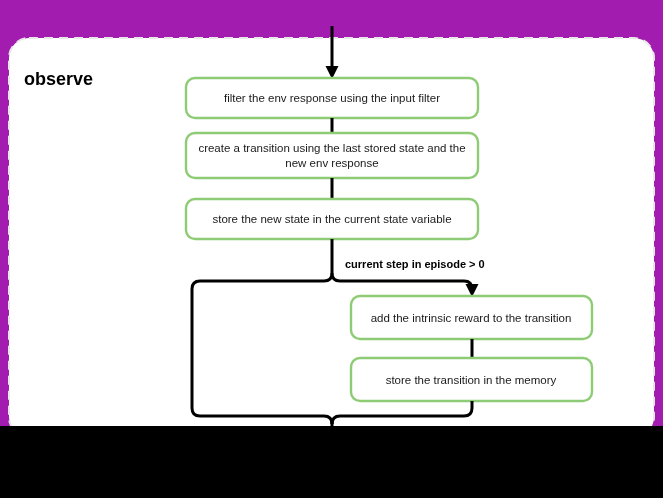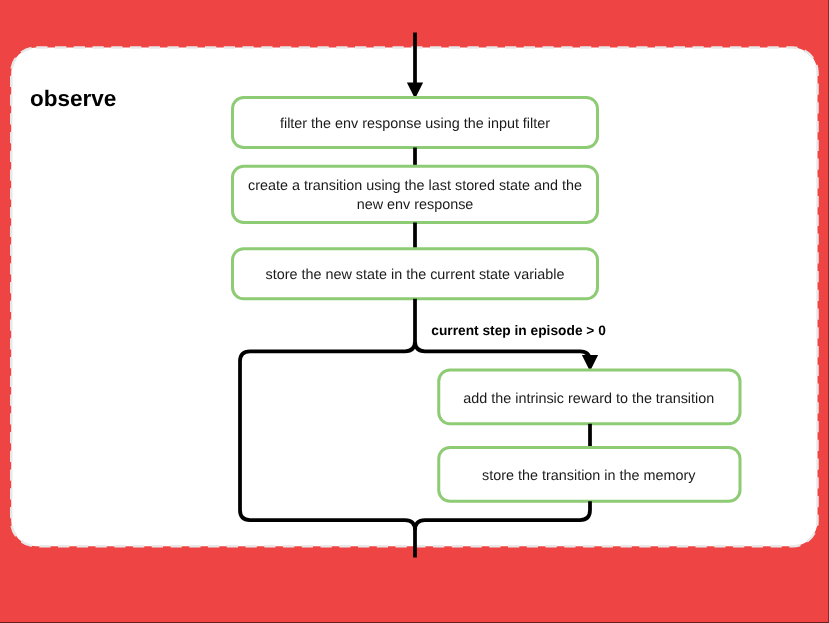--- a/index.html
+++ b/index.html
@@ -3,22 +3,22 @@
 <meta charset="utf-8">
 <style>
   html, body {
     margin: 0;
     padding: 0;
     background: #000000;
   }
   #stage {
     position: relative;
     width: 663px;
-    height: 498px;
-    background: #ef4444;
+    height: 426px;
+    background: #a21caf;
     overflow: hidden;
     font-family: "Liberation Sans", sans-serif;
   }
   #diagram-svg {
     position: absolute;
     left: 0;
     top: 0;
     width: 663px;
     height: 498px;
     display: block;

